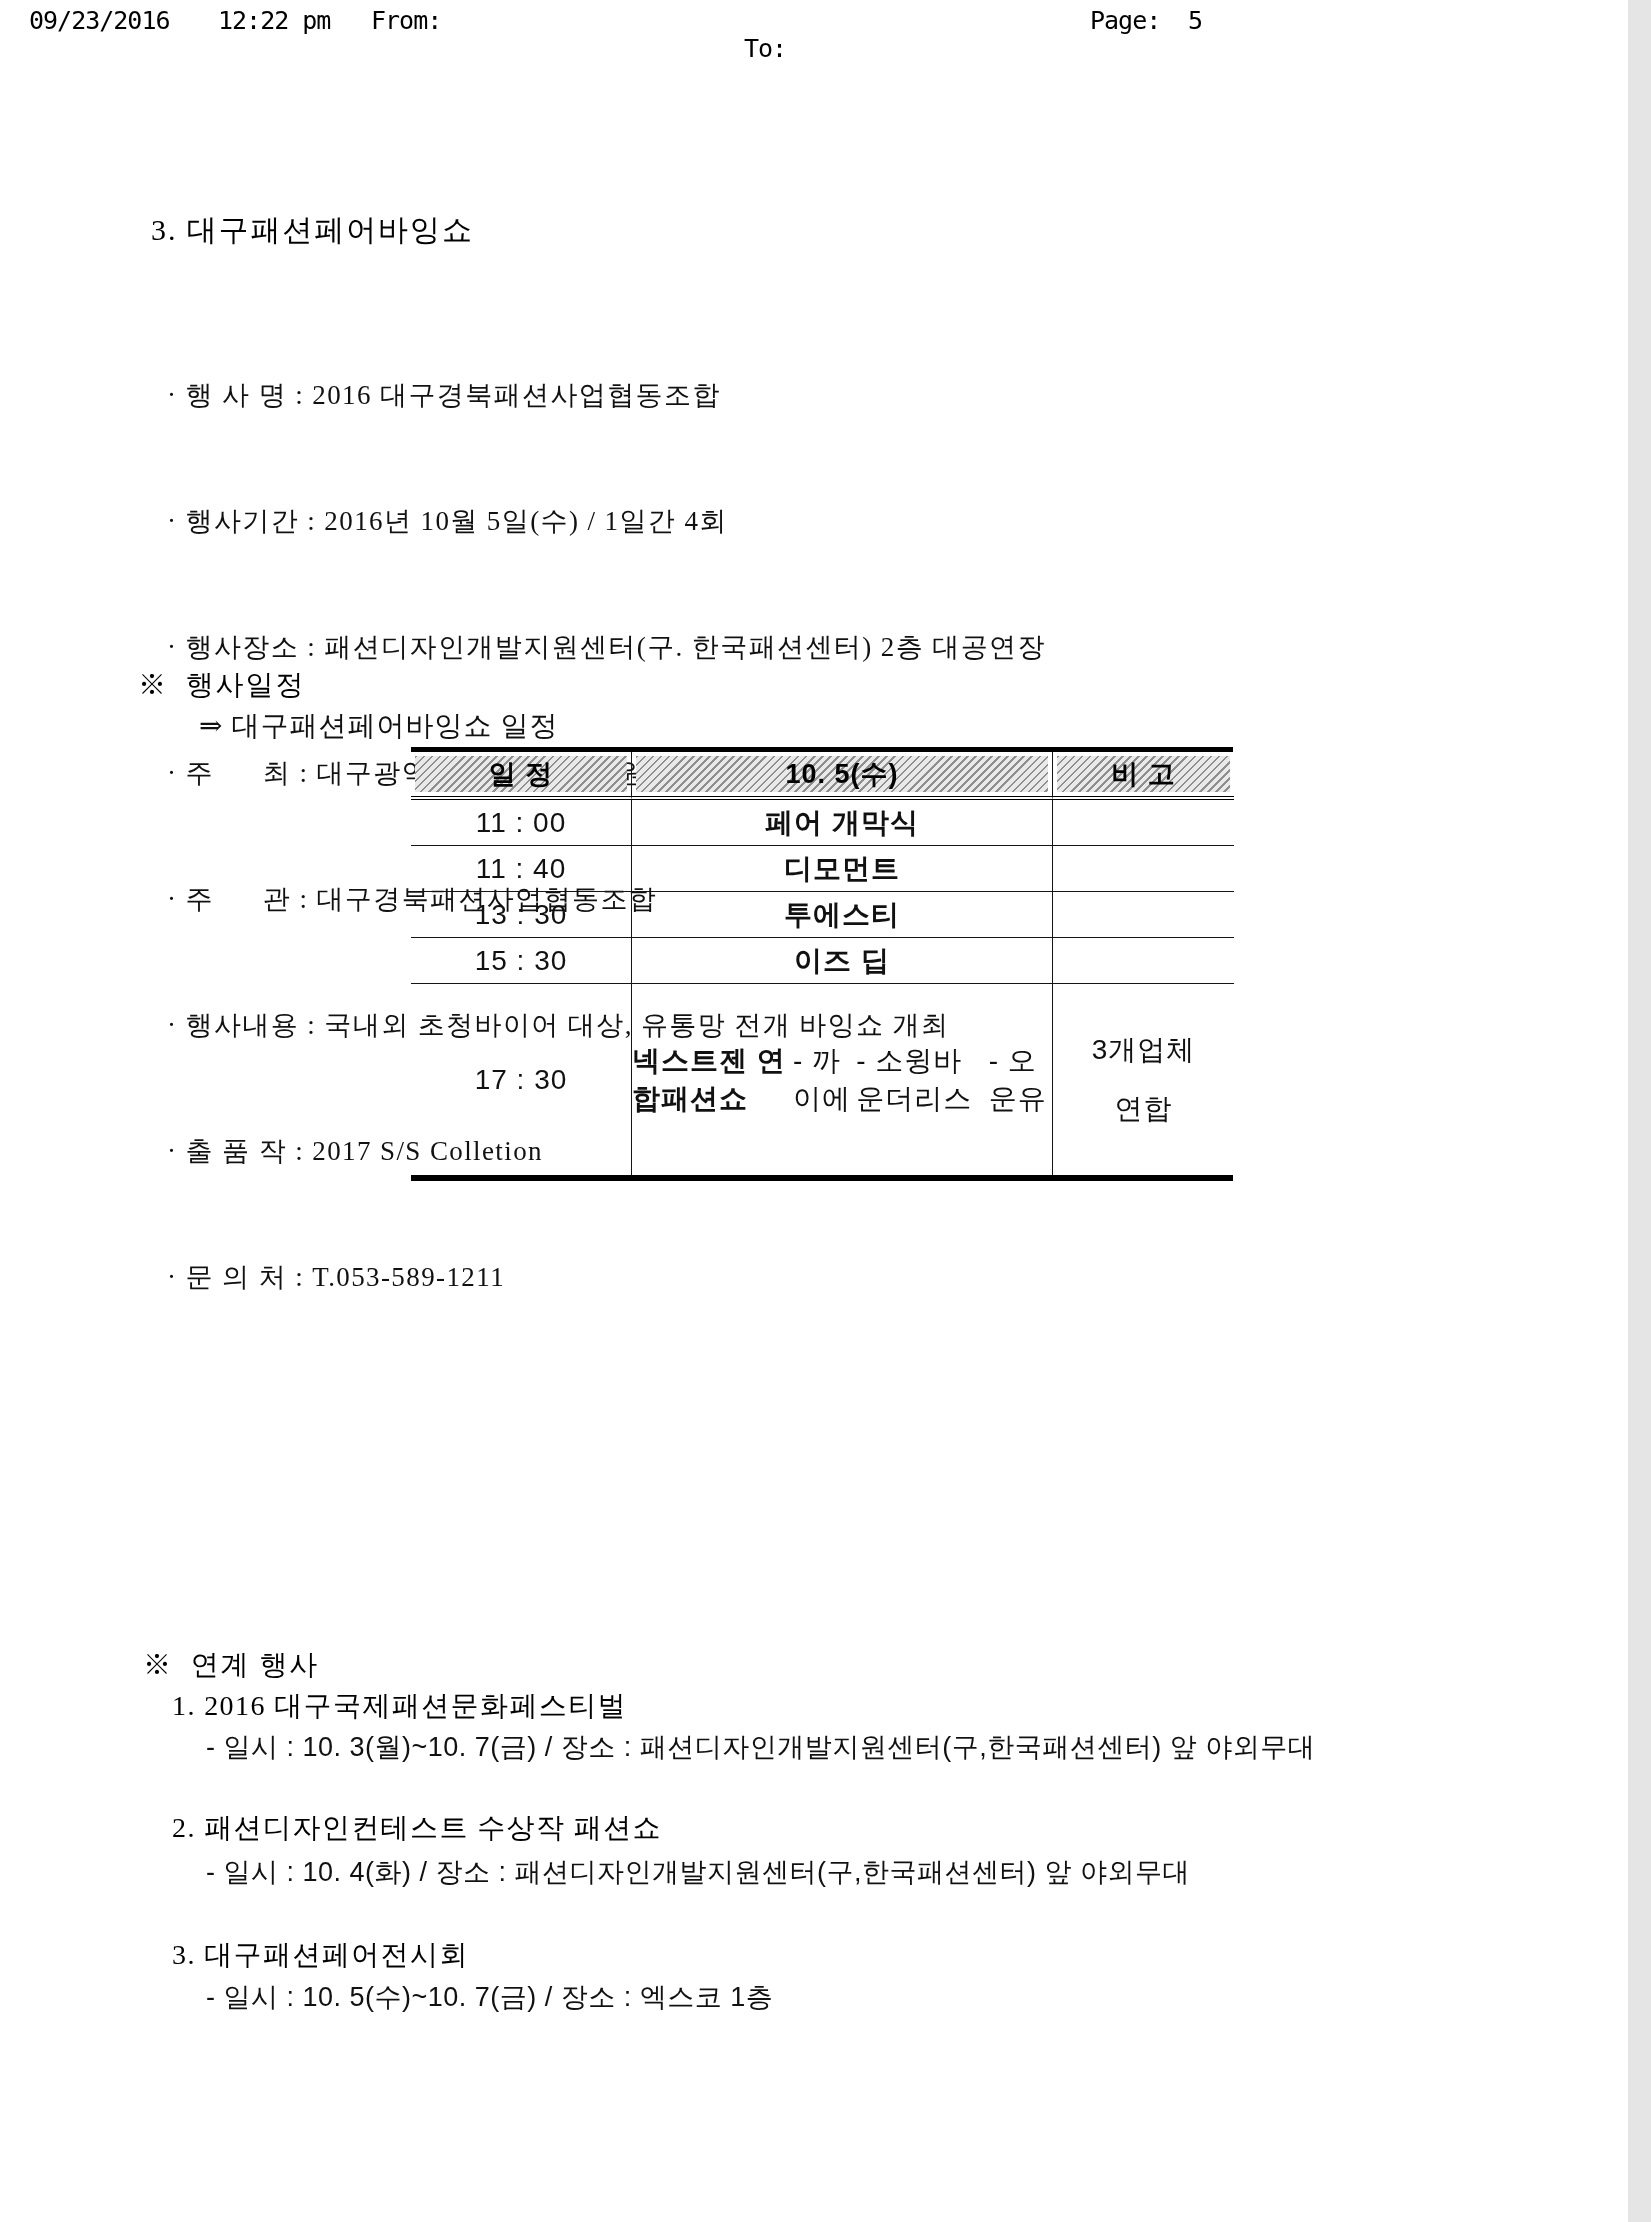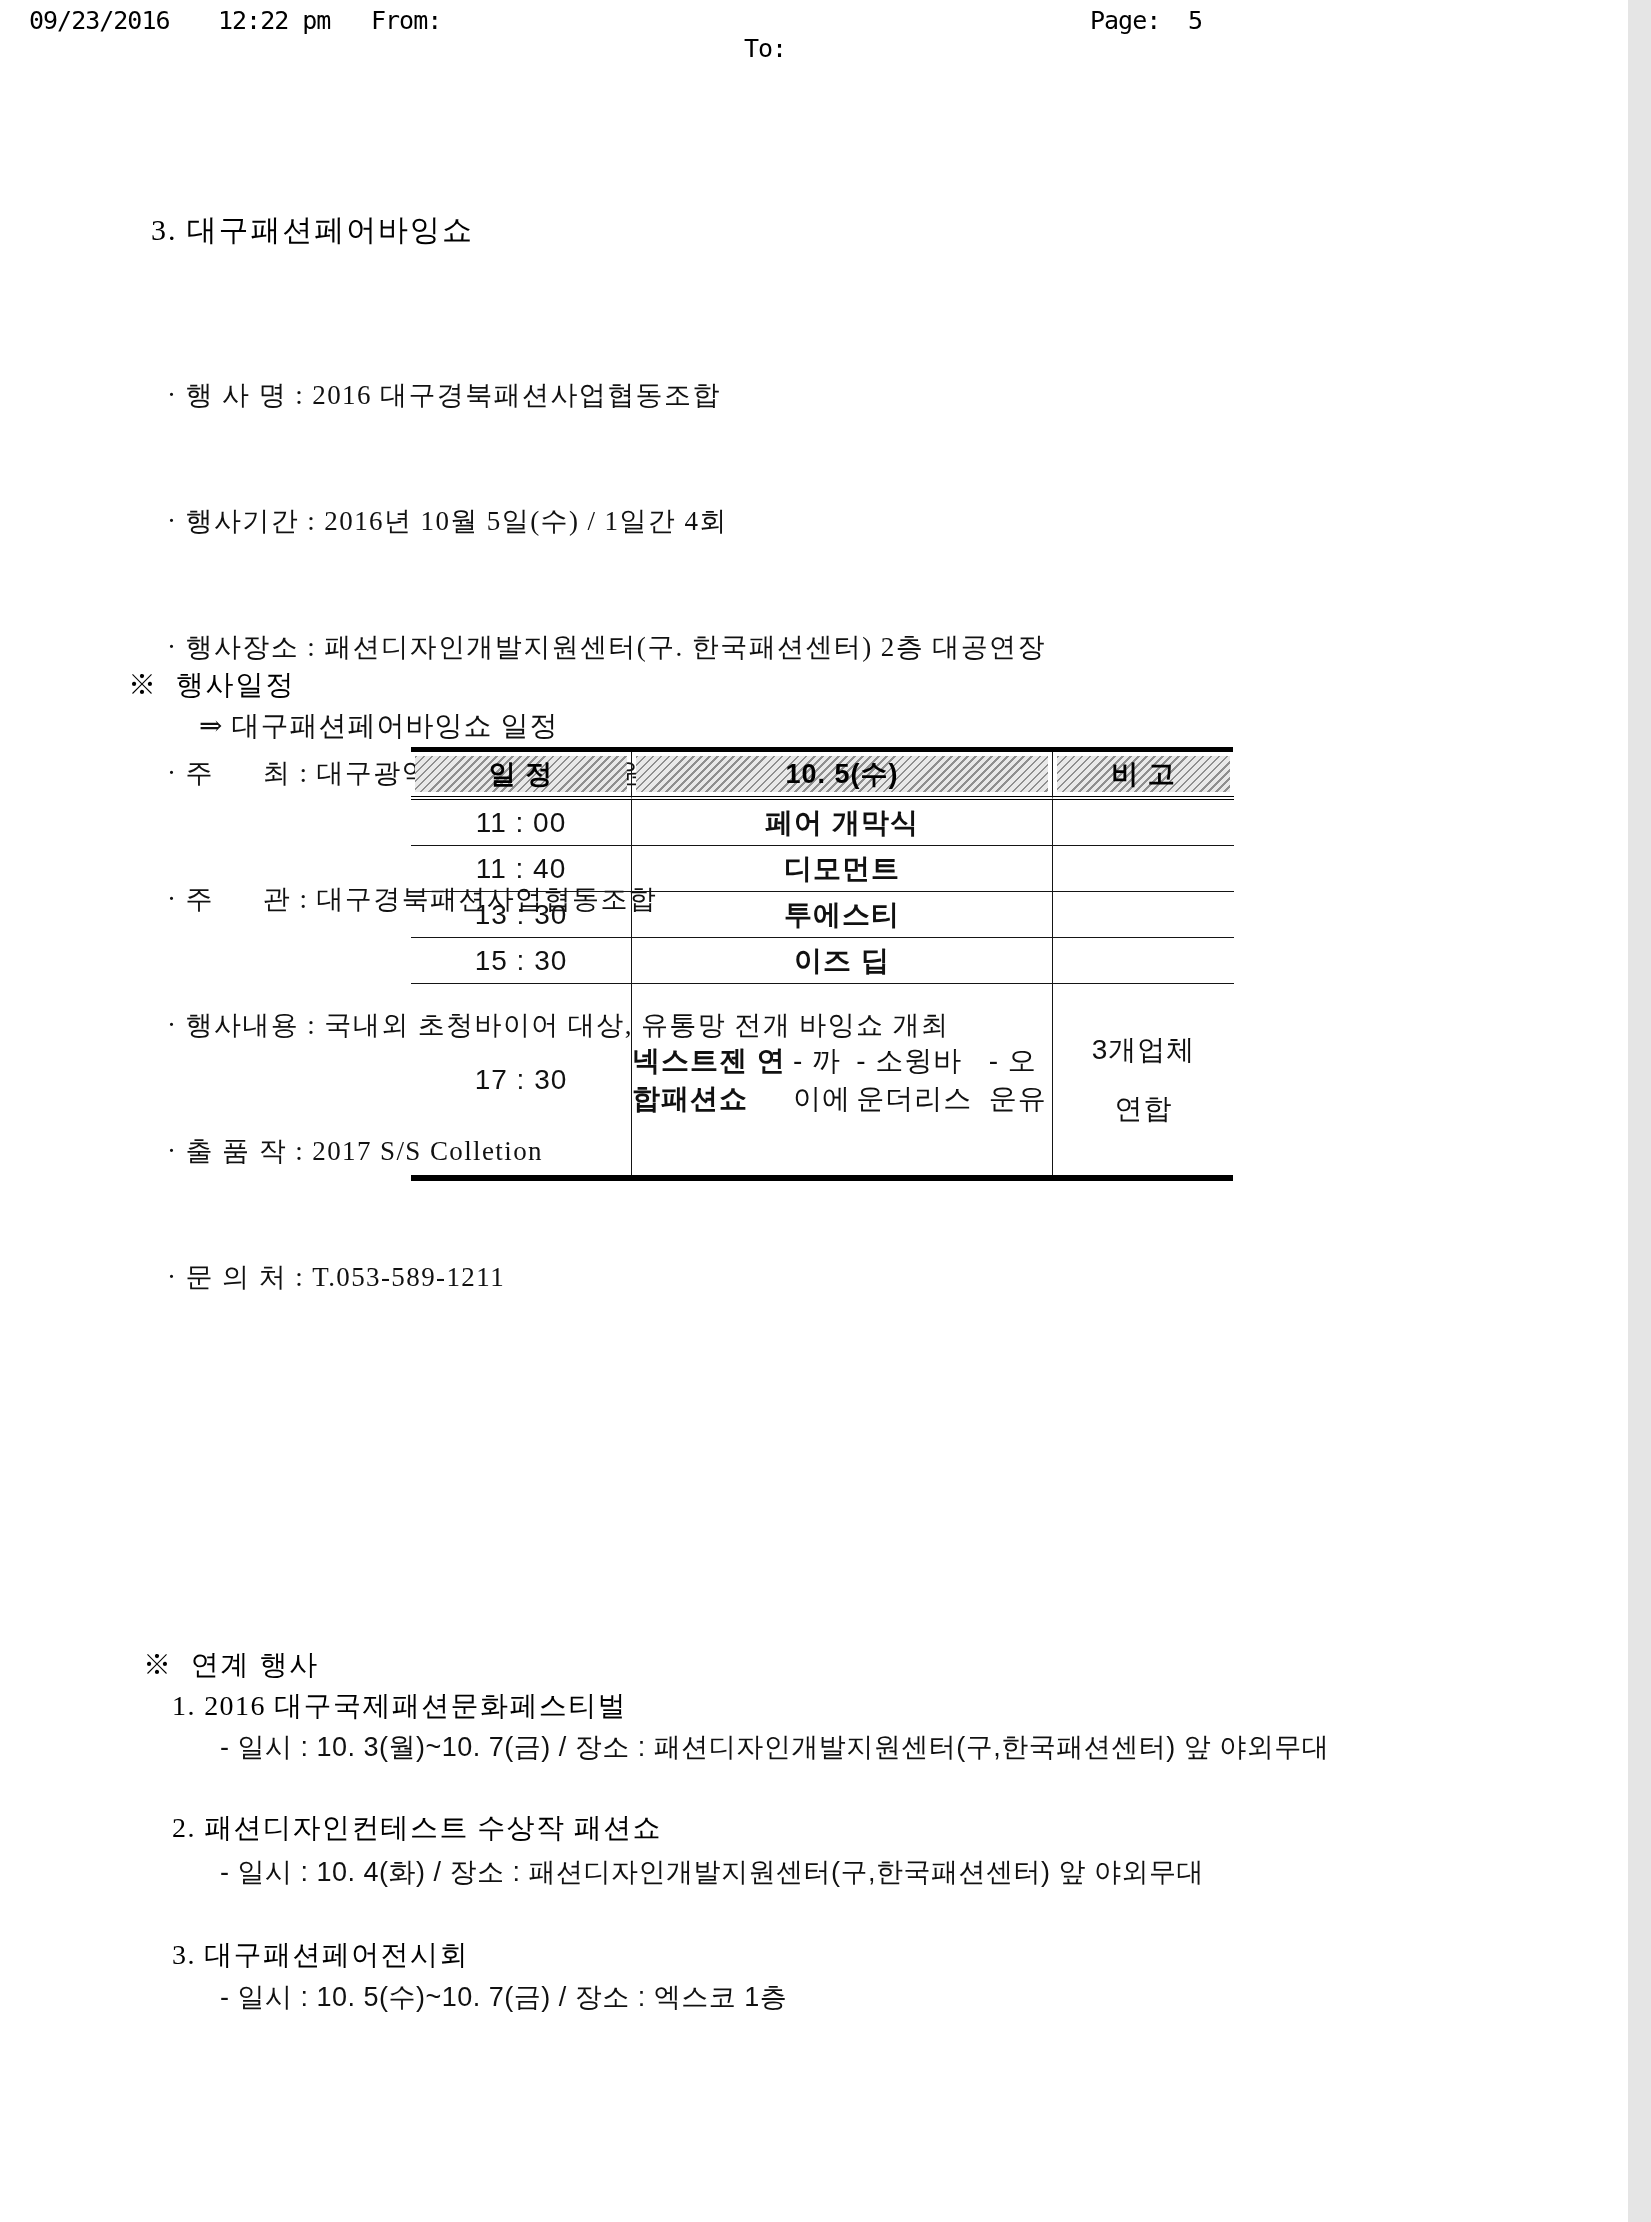--- a/index.html
+++ b/index.html
@@ -65,21 +65,21 @@
   }
   .stack .line{font-weight:normal;}
   .stack .line.title{font-weight:bold;}
   .stack2{
     flex-direction:column;justify-content:center;gap:21px;
   }
 
   
   .sans{
     font-family:"Liberation Sans","DejaVu Sans",sans-serif;
-    font-size:27px;letter-spacing:0.5px;color:#111;margin-left:14px;
+    font-size:27px;letter-spacing:0.5px;color:#111;
   }
   .num-title{font-size:28px;letter-spacing:1.4px;color:#000;}
 </style>
 </head>
 <body>
 
 <div class="page">
 
   <div class="abs fax" style="left:29px;top:5.7px;">09/23/2016</div>
   <div class="abs fax" style="left:218px;top:5.7px;">12:22 pm</div>
@@ -94,21 +94,21 @@
     <div>· 행 사 명 : 2016 대구경북패션사업협동조합</div>
     <div>· 행사기간 : 2016년 10월 5일(수) / 1일간 4회</div>
     <div>· 행사장소 : 패션디자인개발지원센터(구. 한국패션센터) 2층 대공연장</div>
     <div>· 주      최 : 대구광역시, 산업통상자원부</div>
     <div>· 주      관 : 대구경북패션사업협동조합</div>
     <div>· 행사내용 : 국내외 초청바이어 대상, 유통망 전개 바잉쇼 개최</div>
     <div>· 출 품 작 : 2017 S/S Colletion</div>
     <div>· 문 의 처 : T.053-589-1211</div>
   </div>
 
-  <div class="abs sec-head" style="left:128px;top:666px;">※  행사일정</div>
+  <div class="abs sec-head" style="left:138px;top:666px;">※  행사일정</div>
   <div class="abs sec-sub" style="left:199px;top:707px;">⇒ 대구패션페어바잉쇼 일정</div>
 
   <div class="tbl">
     <div class="cell th">일 정</div>
     <div class="cell th cl">10. 5(수)</div>
     <div class="cell th cl">비 고</div>
 
     <div class="cell cb">11 : 00</div>
     <div class="cell cb cl ev">페어 개막식</div>
     <div class="cell cb cl"></div>

